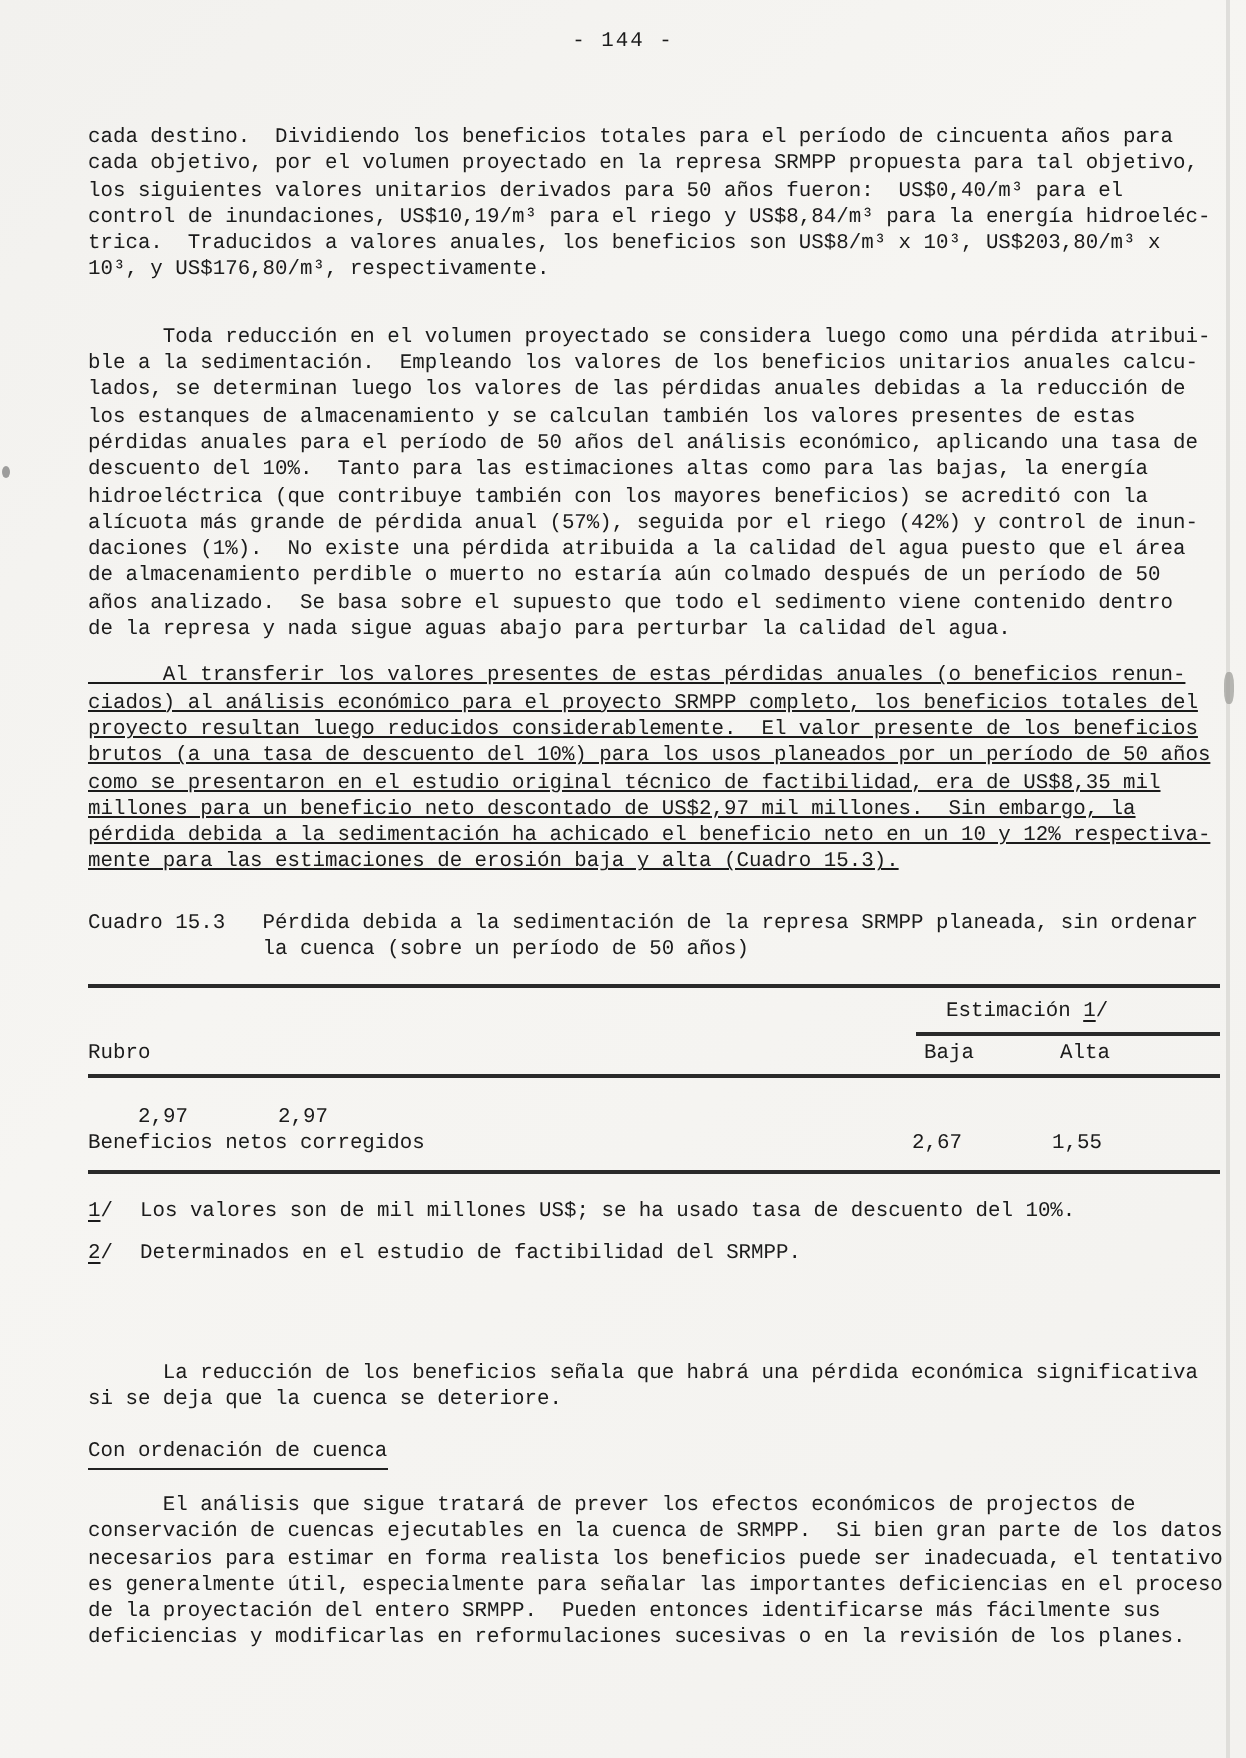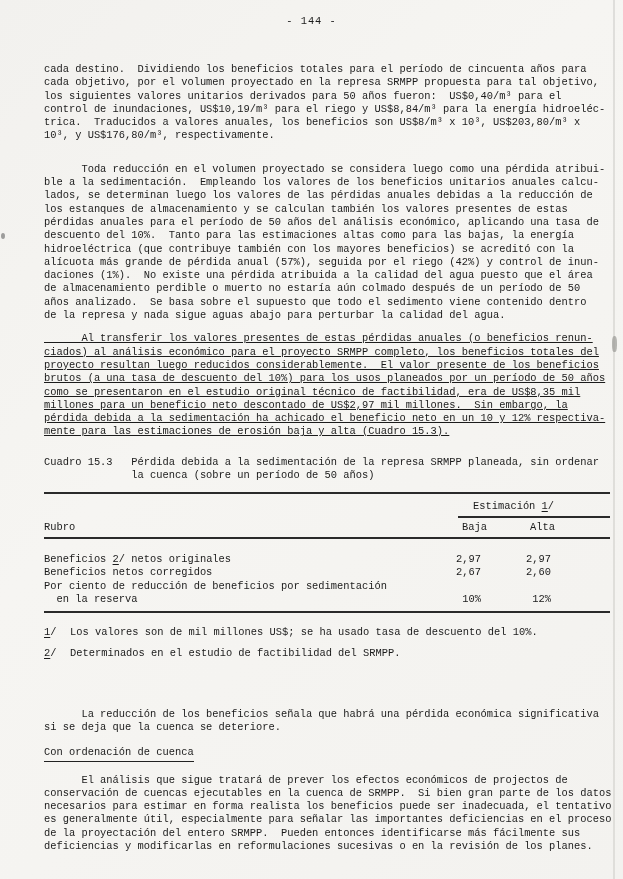--- a/index.html
+++ b/index.html
@@ -132,36 +132,28 @@
             <div class="col-baja">Baja</div>
             <div class="col-alta">Alta</div>
           </div>
         </div>
       </div>
 
       <div class="rule" style="margin-top:3px;"></div>
 
       <div class="tbody">
         <div class="trow">
-          <div class="tlabel"><span>Beneficios </span><span class="uref">2</span><span>/ netos originales</span></div>
           <div class="tval">2,97</div>
           <div class="tval2">2,97</div>
           <div class="tspacer"></div>
         </div>
         <div class="trow">
           <div class="tlabel"><span>Beneficios netos corregidos</span><span class="uref"></span><span></span></div>
           <div class="tval">2,67</div>
-          <div class="tval2">2,60</div>
-          <div class="tspacer"></div>
-        </div>
-        <div class="trow">
-          <div class="tlabel"><span>Por ciento de reducción de beneficios por sedimentación
-  en la reserva</span><span class="uref"></span><span></span></div>
-          <div class="tval">10%</div>
-          <div class="tval2">12%</div>
+          <div class="tval2">1,55</div>
           <div class="tspacer"></div>
         </div>
       </div>
 
       <div class="rule" style="margin-top:5px;"></div>
     </div>
 
     <div class="fn" style="margin-top:13px;">
       <div class="fn-marker"><span class="uref">1</span><span>/</span></div>
       <div class="fn-text">Los valores son de mil millones US$; se ha usado tasa de descuento del 10%.</div>

